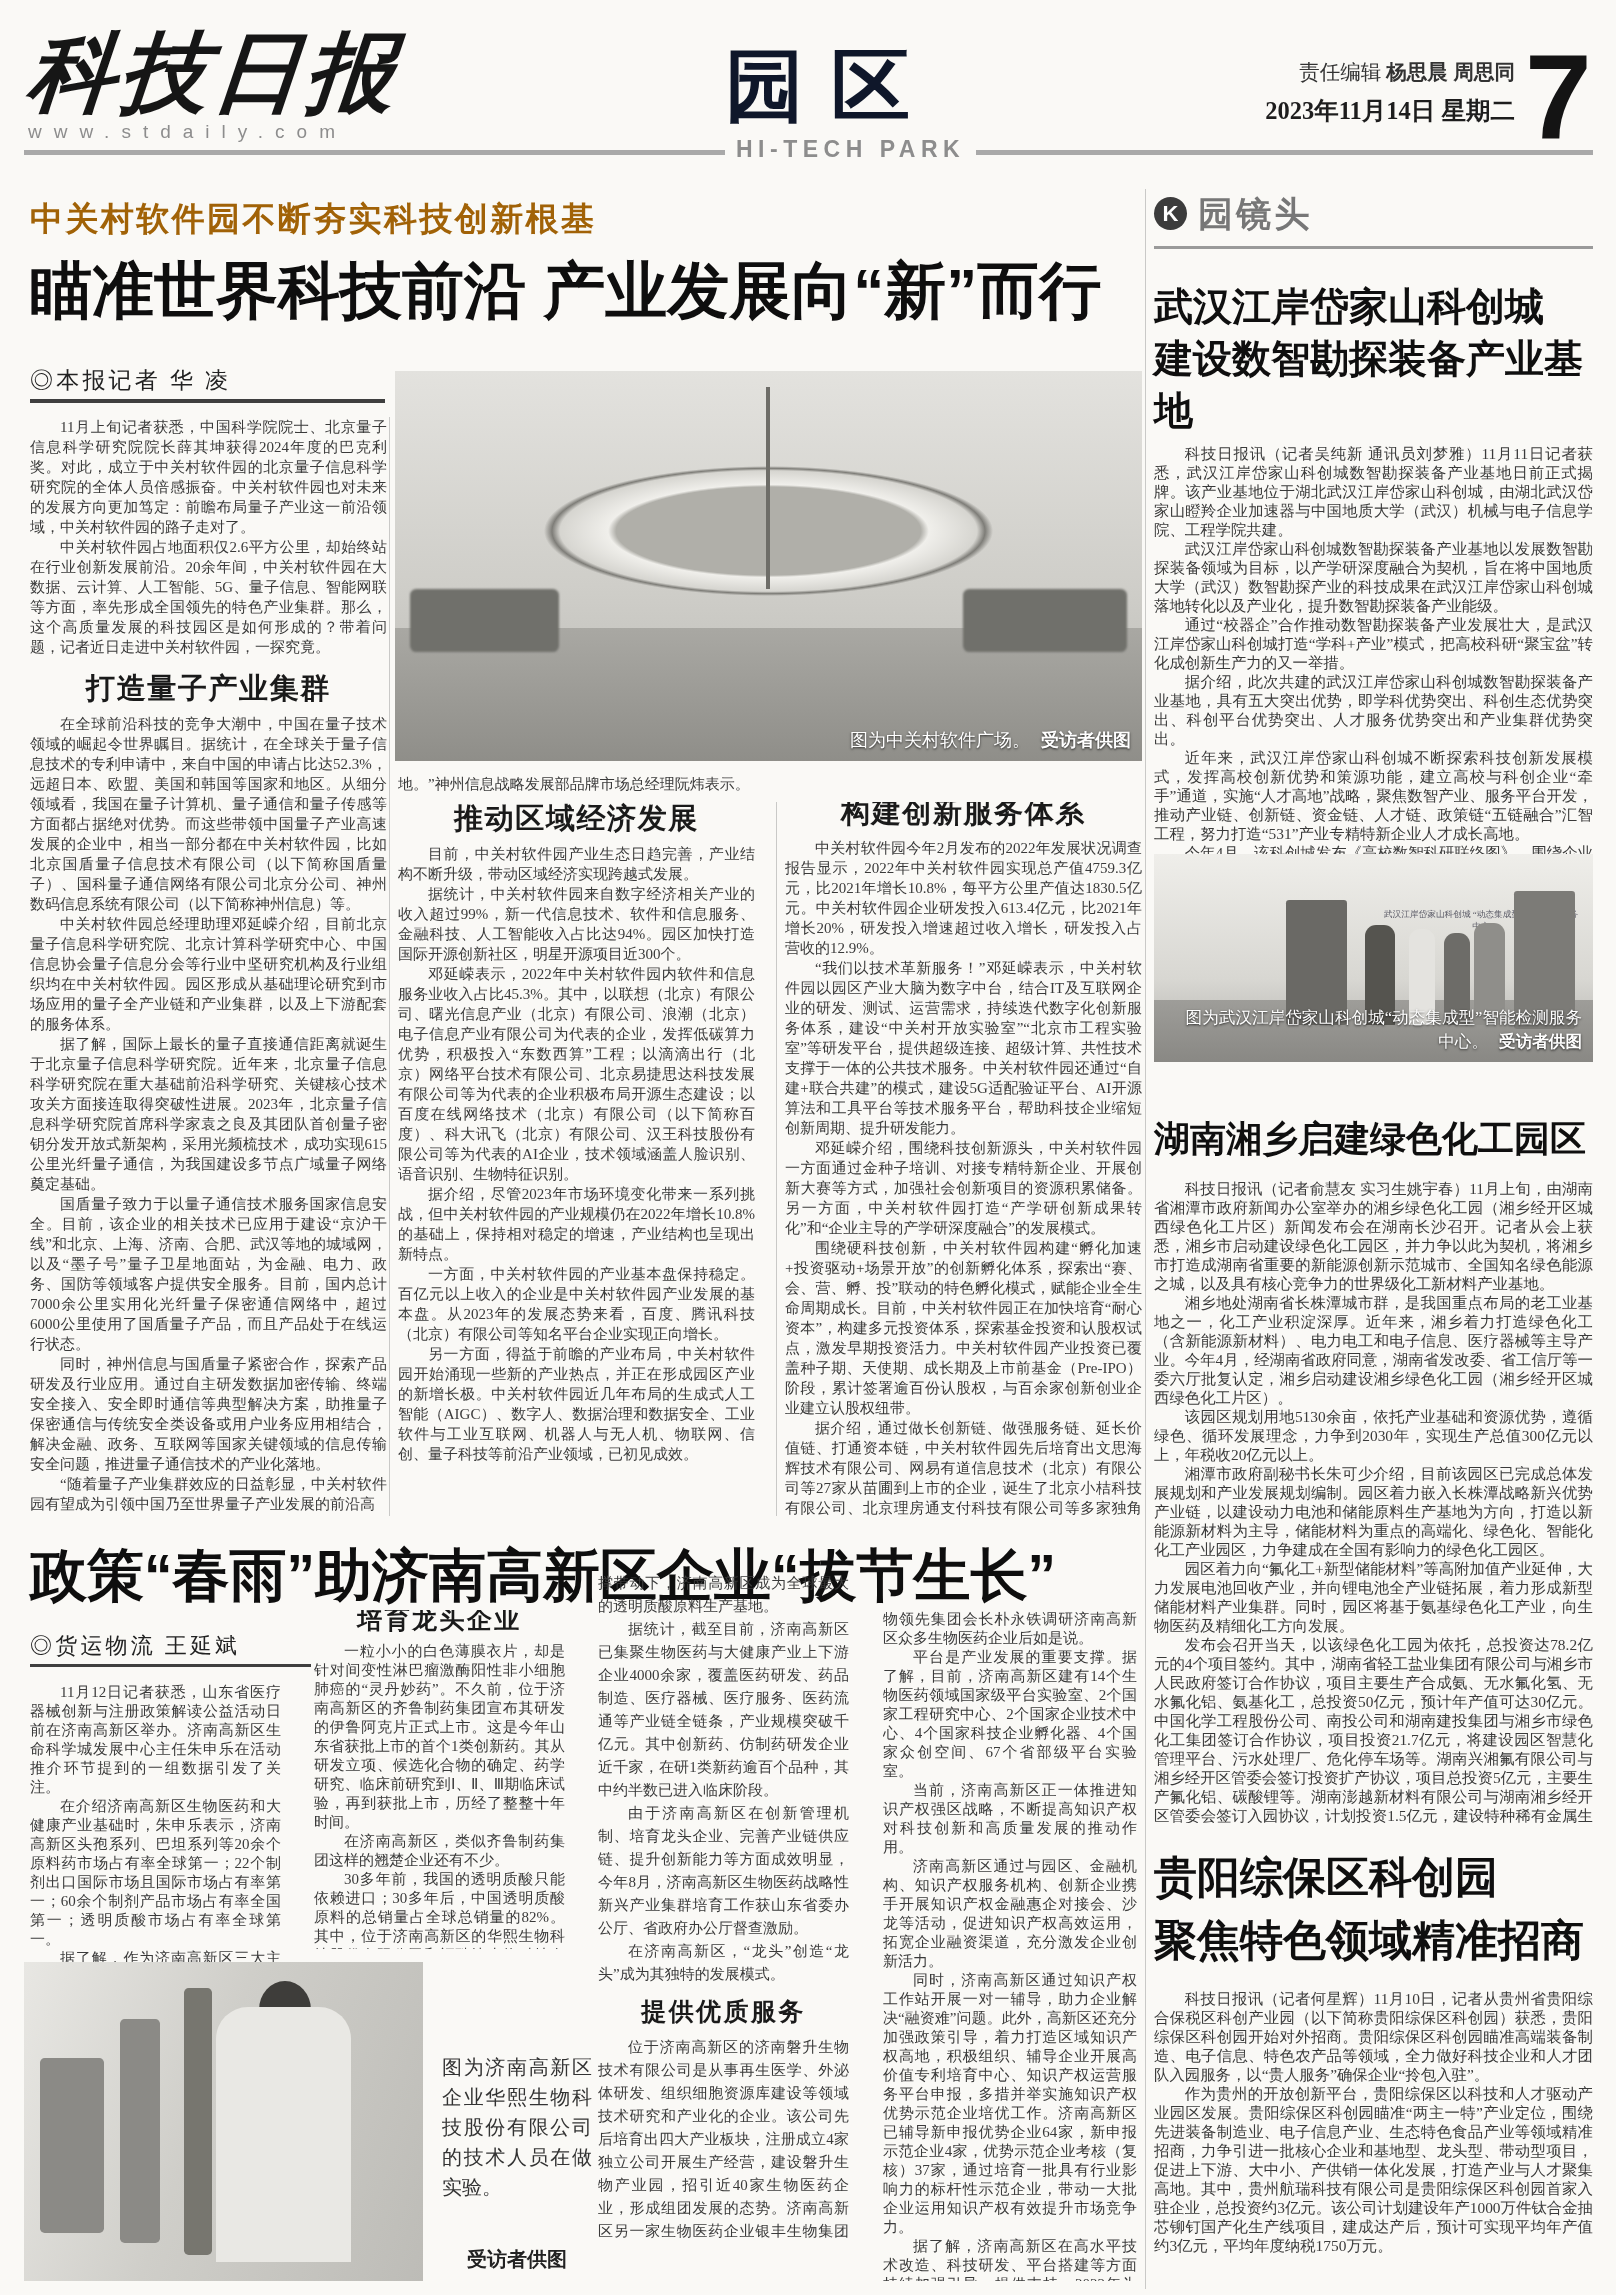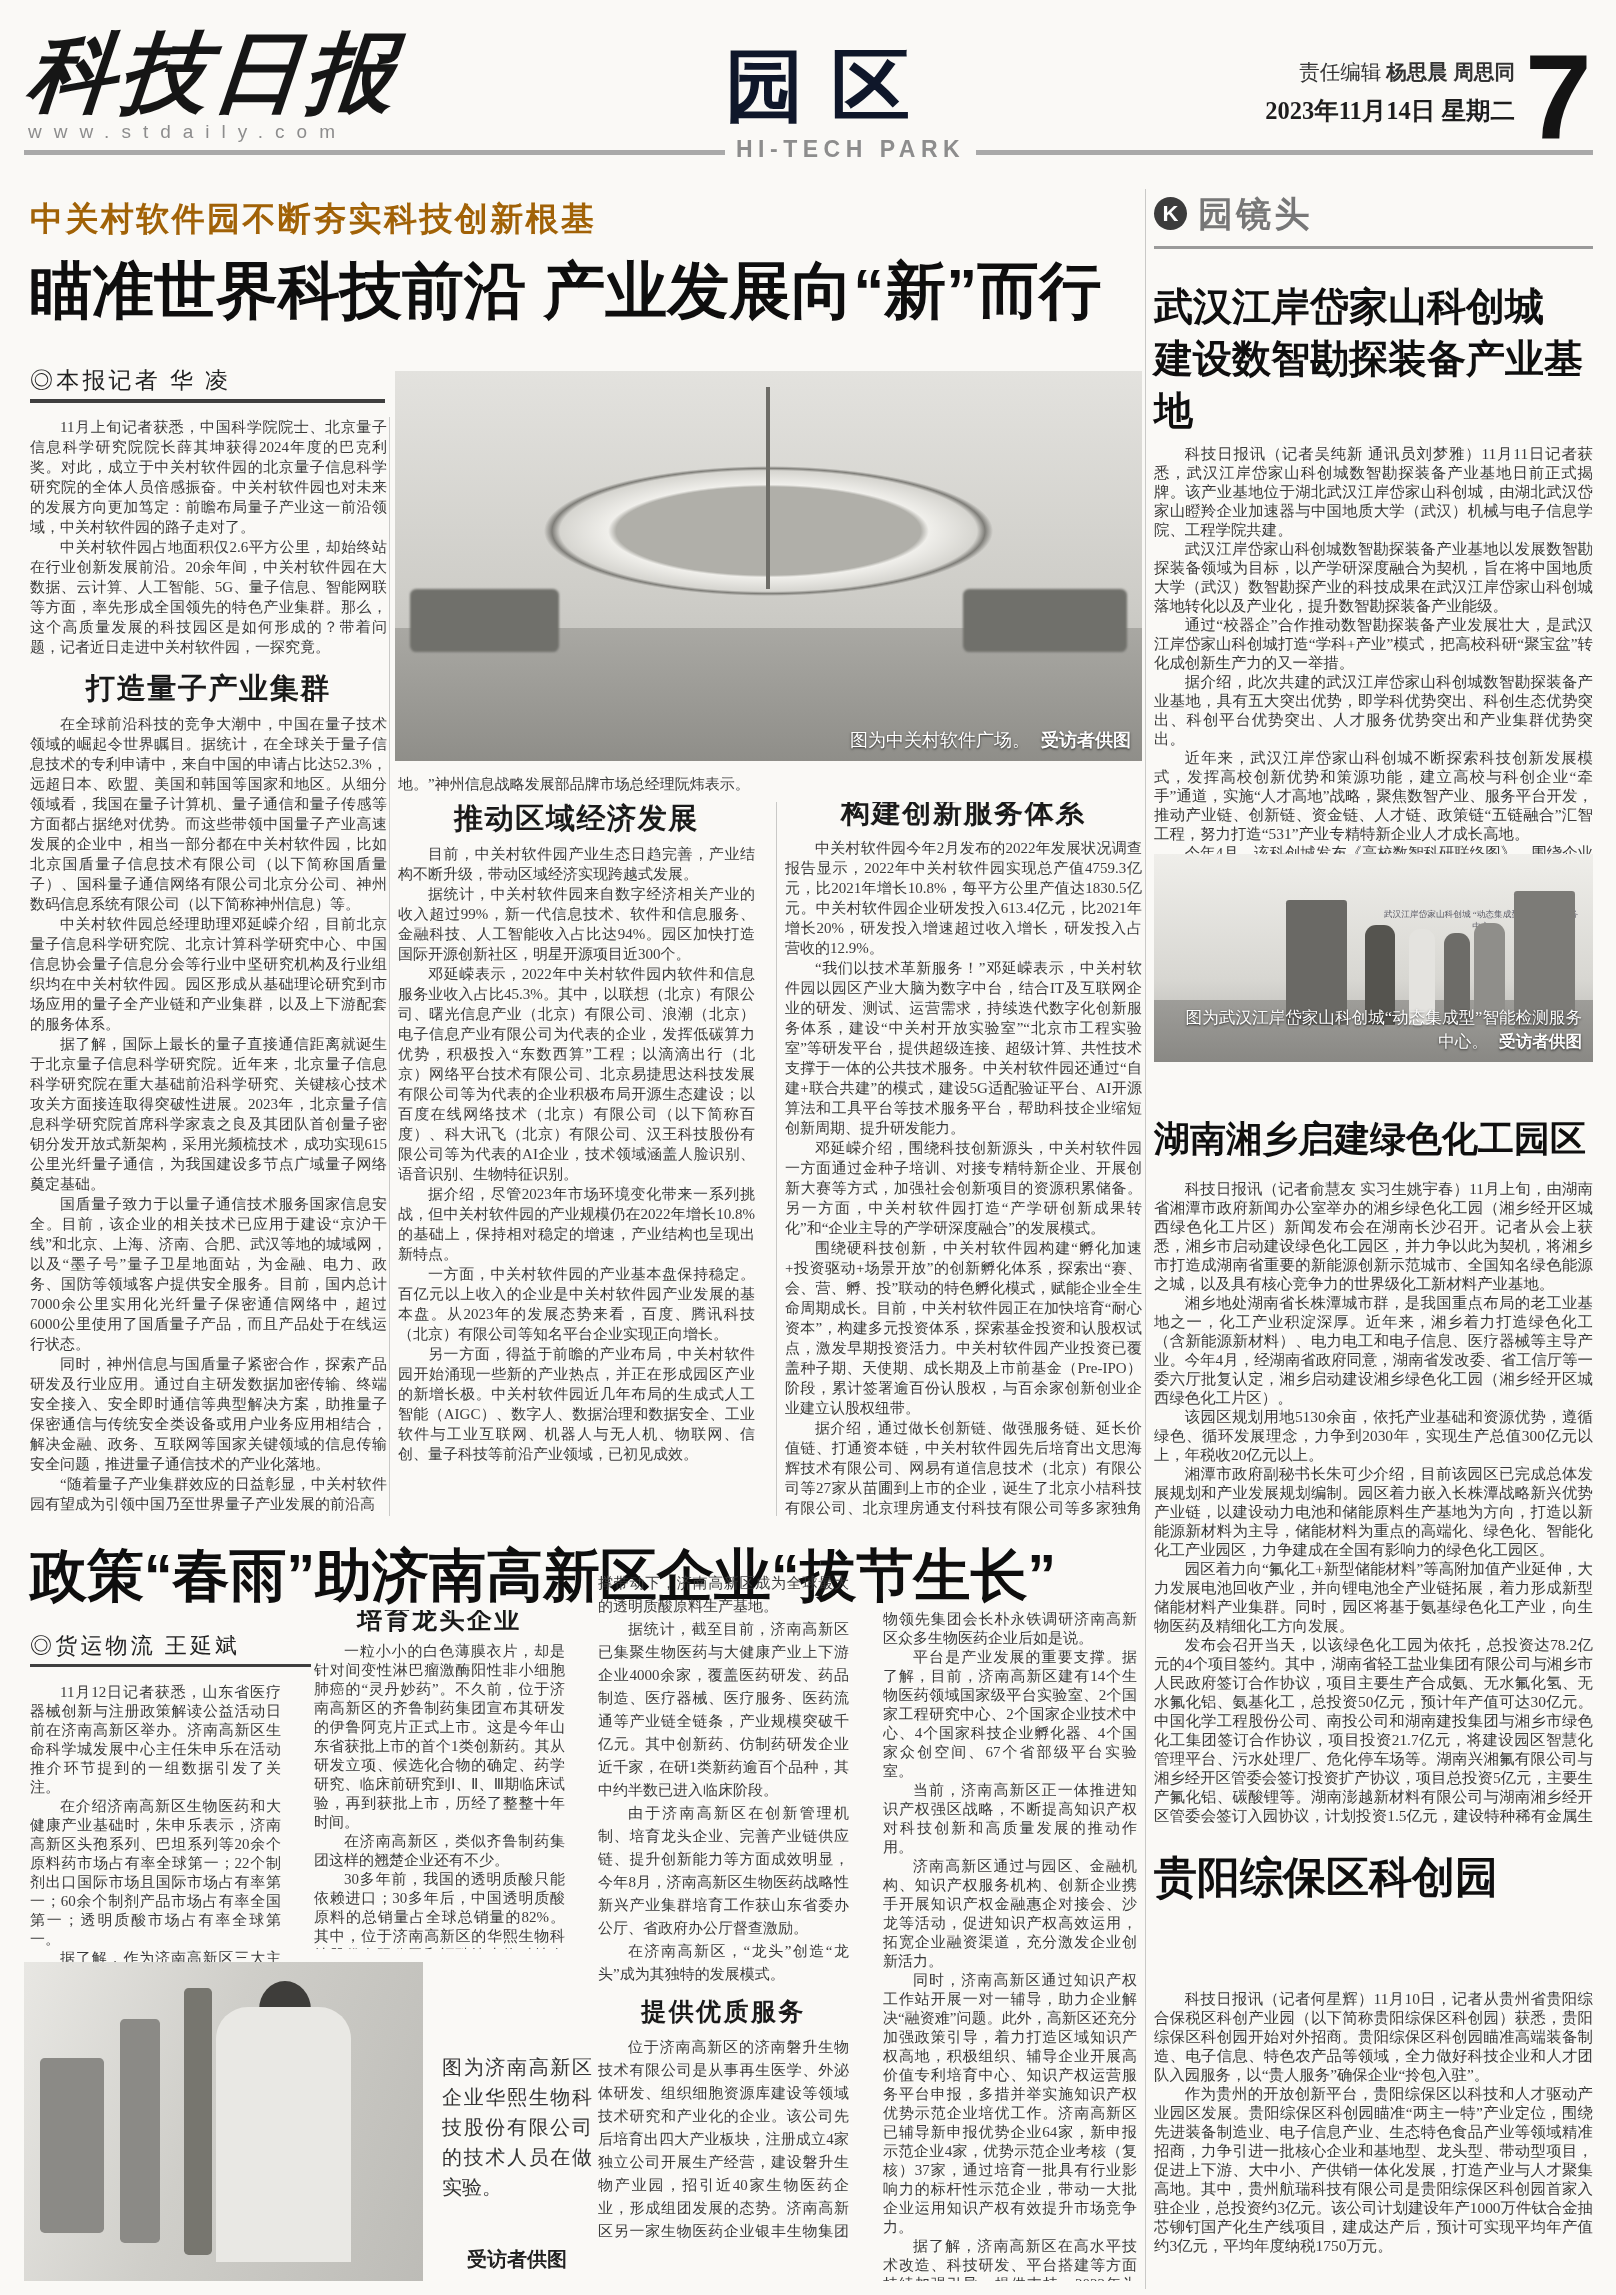--- a/index.html
+++ b/index.html
@@ -257,20 +257,21 @@
         <p>湘乡地处湖南省长株潭城市群，是我国重点布局的老工业基地之一，化工产业积淀深厚。近年来，湘乡着力打造绿色化工（含新能源新材料）、电力电工和电子信息、医疗器械等主导产业。今年4月，经湖南省政府同意，湖南省发改委、省工信厅等一委六厅批复认定，湘乡启动建设湘乡绿色化工园（湘乡经开区城西绿色化工片区）。</p>
         <p>该园区规划用地5130余亩，依托产业基础和资源优势，遵循绿色、循环发展理念，力争到2030年，实现生产总值300亿元以上，年税收20亿元以上。</p>
         <p>湘潭市政府副秘书长朱可少介绍，目前该园区已完成总体发展规划和产业发展规划编制。园区着力嵌入长株潭战略新兴优势产业链，以建设动力电池和储能原料生产基地为方向，打造以新能源新材料为主导，储能材料为重点的高端化、绿色化、智能化化工产业园区，力争建成在全国有影响力的绿色化工园区。</p>
         <p>园区着力向“氟化工+新型储能材料”等高附加值产业延伸，大力发展电池回收产业，并向锂电池全产业链拓展，着力形成新型储能材料产业集群。同时，园区将基于氨基绿色化工产业，向生物医药及精细化工方向发展。</p>
         <p>发布会召开当天，以该绿色化工园为依托，总投资达78.2亿元的4个项目签约。其中，湖南省轻工盐业集团有限公司与湘乡市人民政府签订合作协议，项目主要生产合成氨、无水氟化氢、无水氟化铝、氨基化工，总投资50亿元，预计年产值可达30亿元。中国化学工程股份公司、南投公司和湖南建投集团与湘乡市绿色化工集团签订合作协议，项目投资21.7亿元，将建设园区智慧化管理平台、污水处理厂、危化停车场等。湖南兴湘氟有限公司与湘乡经开区管委会签订投资扩产协议，项目总投资5亿元，主要生产氟化铝、碳酸锂等。湖南澎越新材料有限公司与湖南湘乡经开区管委会签订入园协议，计划投资1.5亿元，建设特种稀有金属生产线。</p>
       </div>
   </div>
 
   <div class="abs sb-headline" style="left:1154px;top:1846px;font-size:43px;line-height:63px;">
     <div>贵阳综保区科创园</div>
+    <div>聚焦特色领域精准招商</div>
   </div>
   <div class="abs sb-body" style="left:1154px;top:1989px;width:439px;height:298px;">
     <div>
         <p>科技日报讯（记者何星辉）11月10日，记者从贵州省贵阳综合保税区科创产业园（以下简称贵阳综保区科创园）获悉，贵阳综保区科创园开始对外招商。贵阳综保区科创园瞄准高端装备制造、电子信息、特色农产品等领域，全力做好科技企业和人才团队入园服务，以“贵人服务”确保企业“拎包入驻”。</p>
         <p>作为贵州的开放创新平台，贵阳综保区以科技和人才驱动产业园区发展。贵阳综保区科创园瞄准“两主一特”产业定位，围绕先进装备制造业、电子信息产业、生态特色食品产业等领域精准招商，力争引进一批核心企业和基地型、龙头型、带动型项目，促进上下游、大中小、产供销一体化发展，打造产业与人才聚集高地。其中，贵州航瑞科技有限公司是贵阳综保区科创园首家入驻企业，总投资约3亿元。该公司计划建设年产1000万件钛合金抽芯铆钉国产化生产线项目，建成达产后，预计可实现平均年产值约3亿元，平均年度纳税1750万元。</p>
       </div>
   </div>
 
 </div>
 

